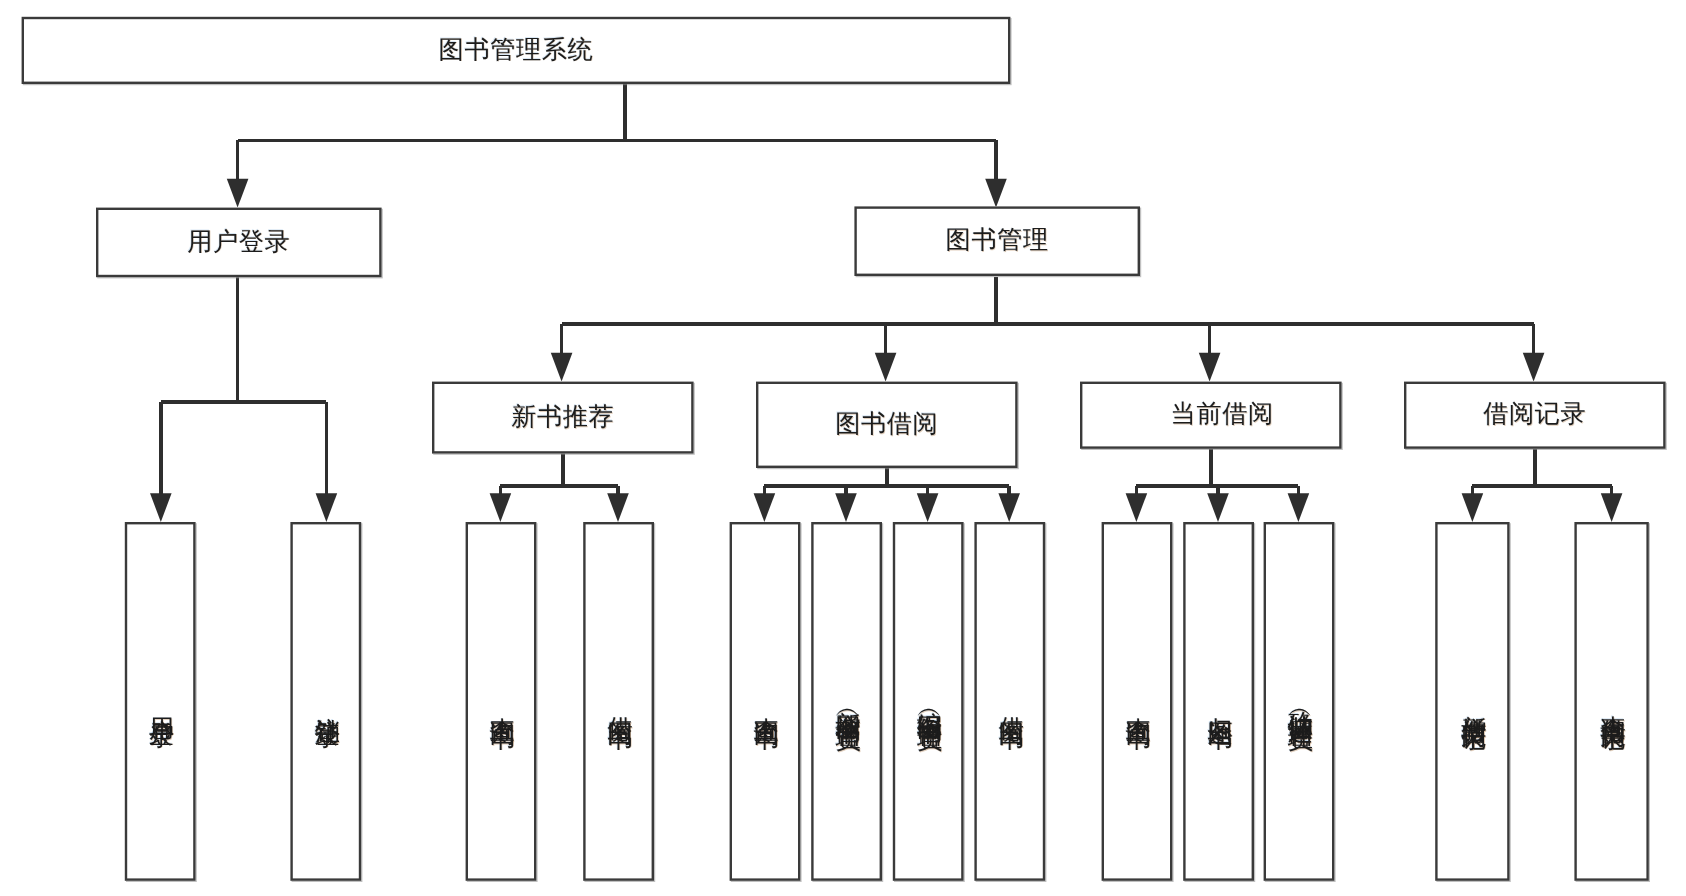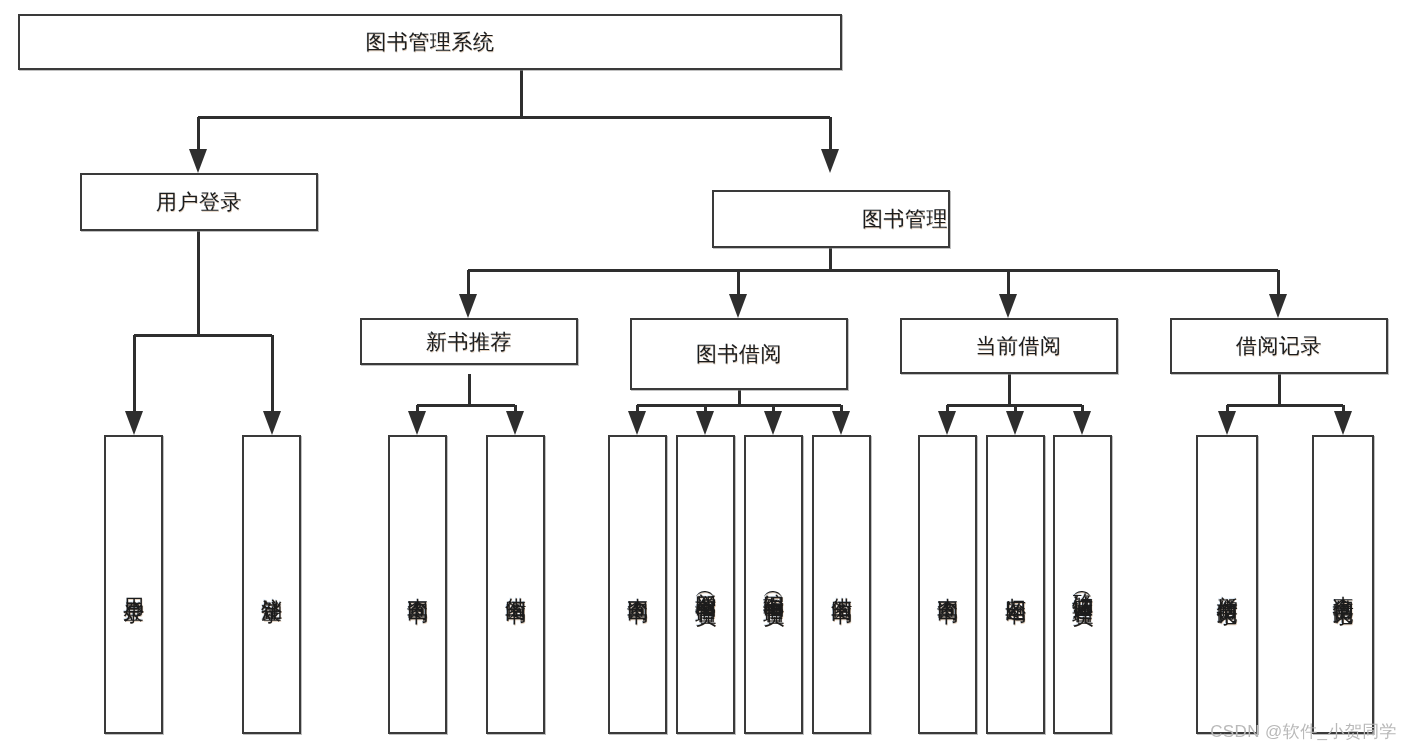--- a/index.html
+++ b/index.html
@@ -128,24 +128,24 @@
       <path d="M 1334 411 L 1352 411 L 1343 435 Z" fill="#2e2e2e"></path>
     </svg>
 
   <div id="node-layer">
       <div class="node-box root-box" style="left: 18px; top: 14px; width: 824px; height: 56px;">
         <span class="node-label-h">图书管理系统</span>
       </div>
       <div class="node-box level1-box" style="left: 80px; top: 173px; width: 238px; height: 58px;">
         <span class="node-label-h">用户登录</span>
       </div>
-      <div class="node-box level1-box" style="left: 712px; top: 190px; width: 238px; height: 58px; justify-content: flex-end;">
+      <div class="node-box level1-box" style="left: 712px; top: 172px; width: 238px; height: 58px;">
         <span class="node-label-h">图书管理</span>
       </div>
-      <div class="node-box level2-box" style="left: 360px; top: 318px; width: 218px; height: 47px;">
+      <div class="node-box level2-box" style="left: 360px; top: 318px; width: 218px; height: 60px;">
         <span class="node-label-h">新书推荐</span>
       </div>
       <div class="node-box level2-box" style="left: 630px; top: 318px; width: 218px; height: 72px; text-align: right;">
         <span class="node-label-h">图书借阅</span>
       </div>
       <div class="node-box level2-box" style="left: 900px; top: 318px; width: 218px; height: 56px; padding-left: 19px;">
         <span class="node-label-h">当前借阅</span>
       </div>
       <div class="node-box level2-box" style="left: 1170px; top: 318px; width: 218px; height: 56px;">
         <span class="node-label-h">借阅记录</span>
@@ -184,15 +184,14 @@
         <span class="node-label-v">确认归还（管理员）</span>
       </div>
       <div class="node-box leaf-box" style="left: 1196px; top: 435px; width: 62px; height: 299px;">
         <span class="node-label-v">新增借阅记录</span>
       </div>
       <div class="node-box leaf-box" style="left: 1312px; top: 435px; width: 62px; height: 299px;">
         <span class="node-label-v">查询借阅记录</span>
       </div>
     </div>
 
-  <div id="watermark">CSDN @软件_小贺同学</div>
 
 </div>
 
 </body></html>

